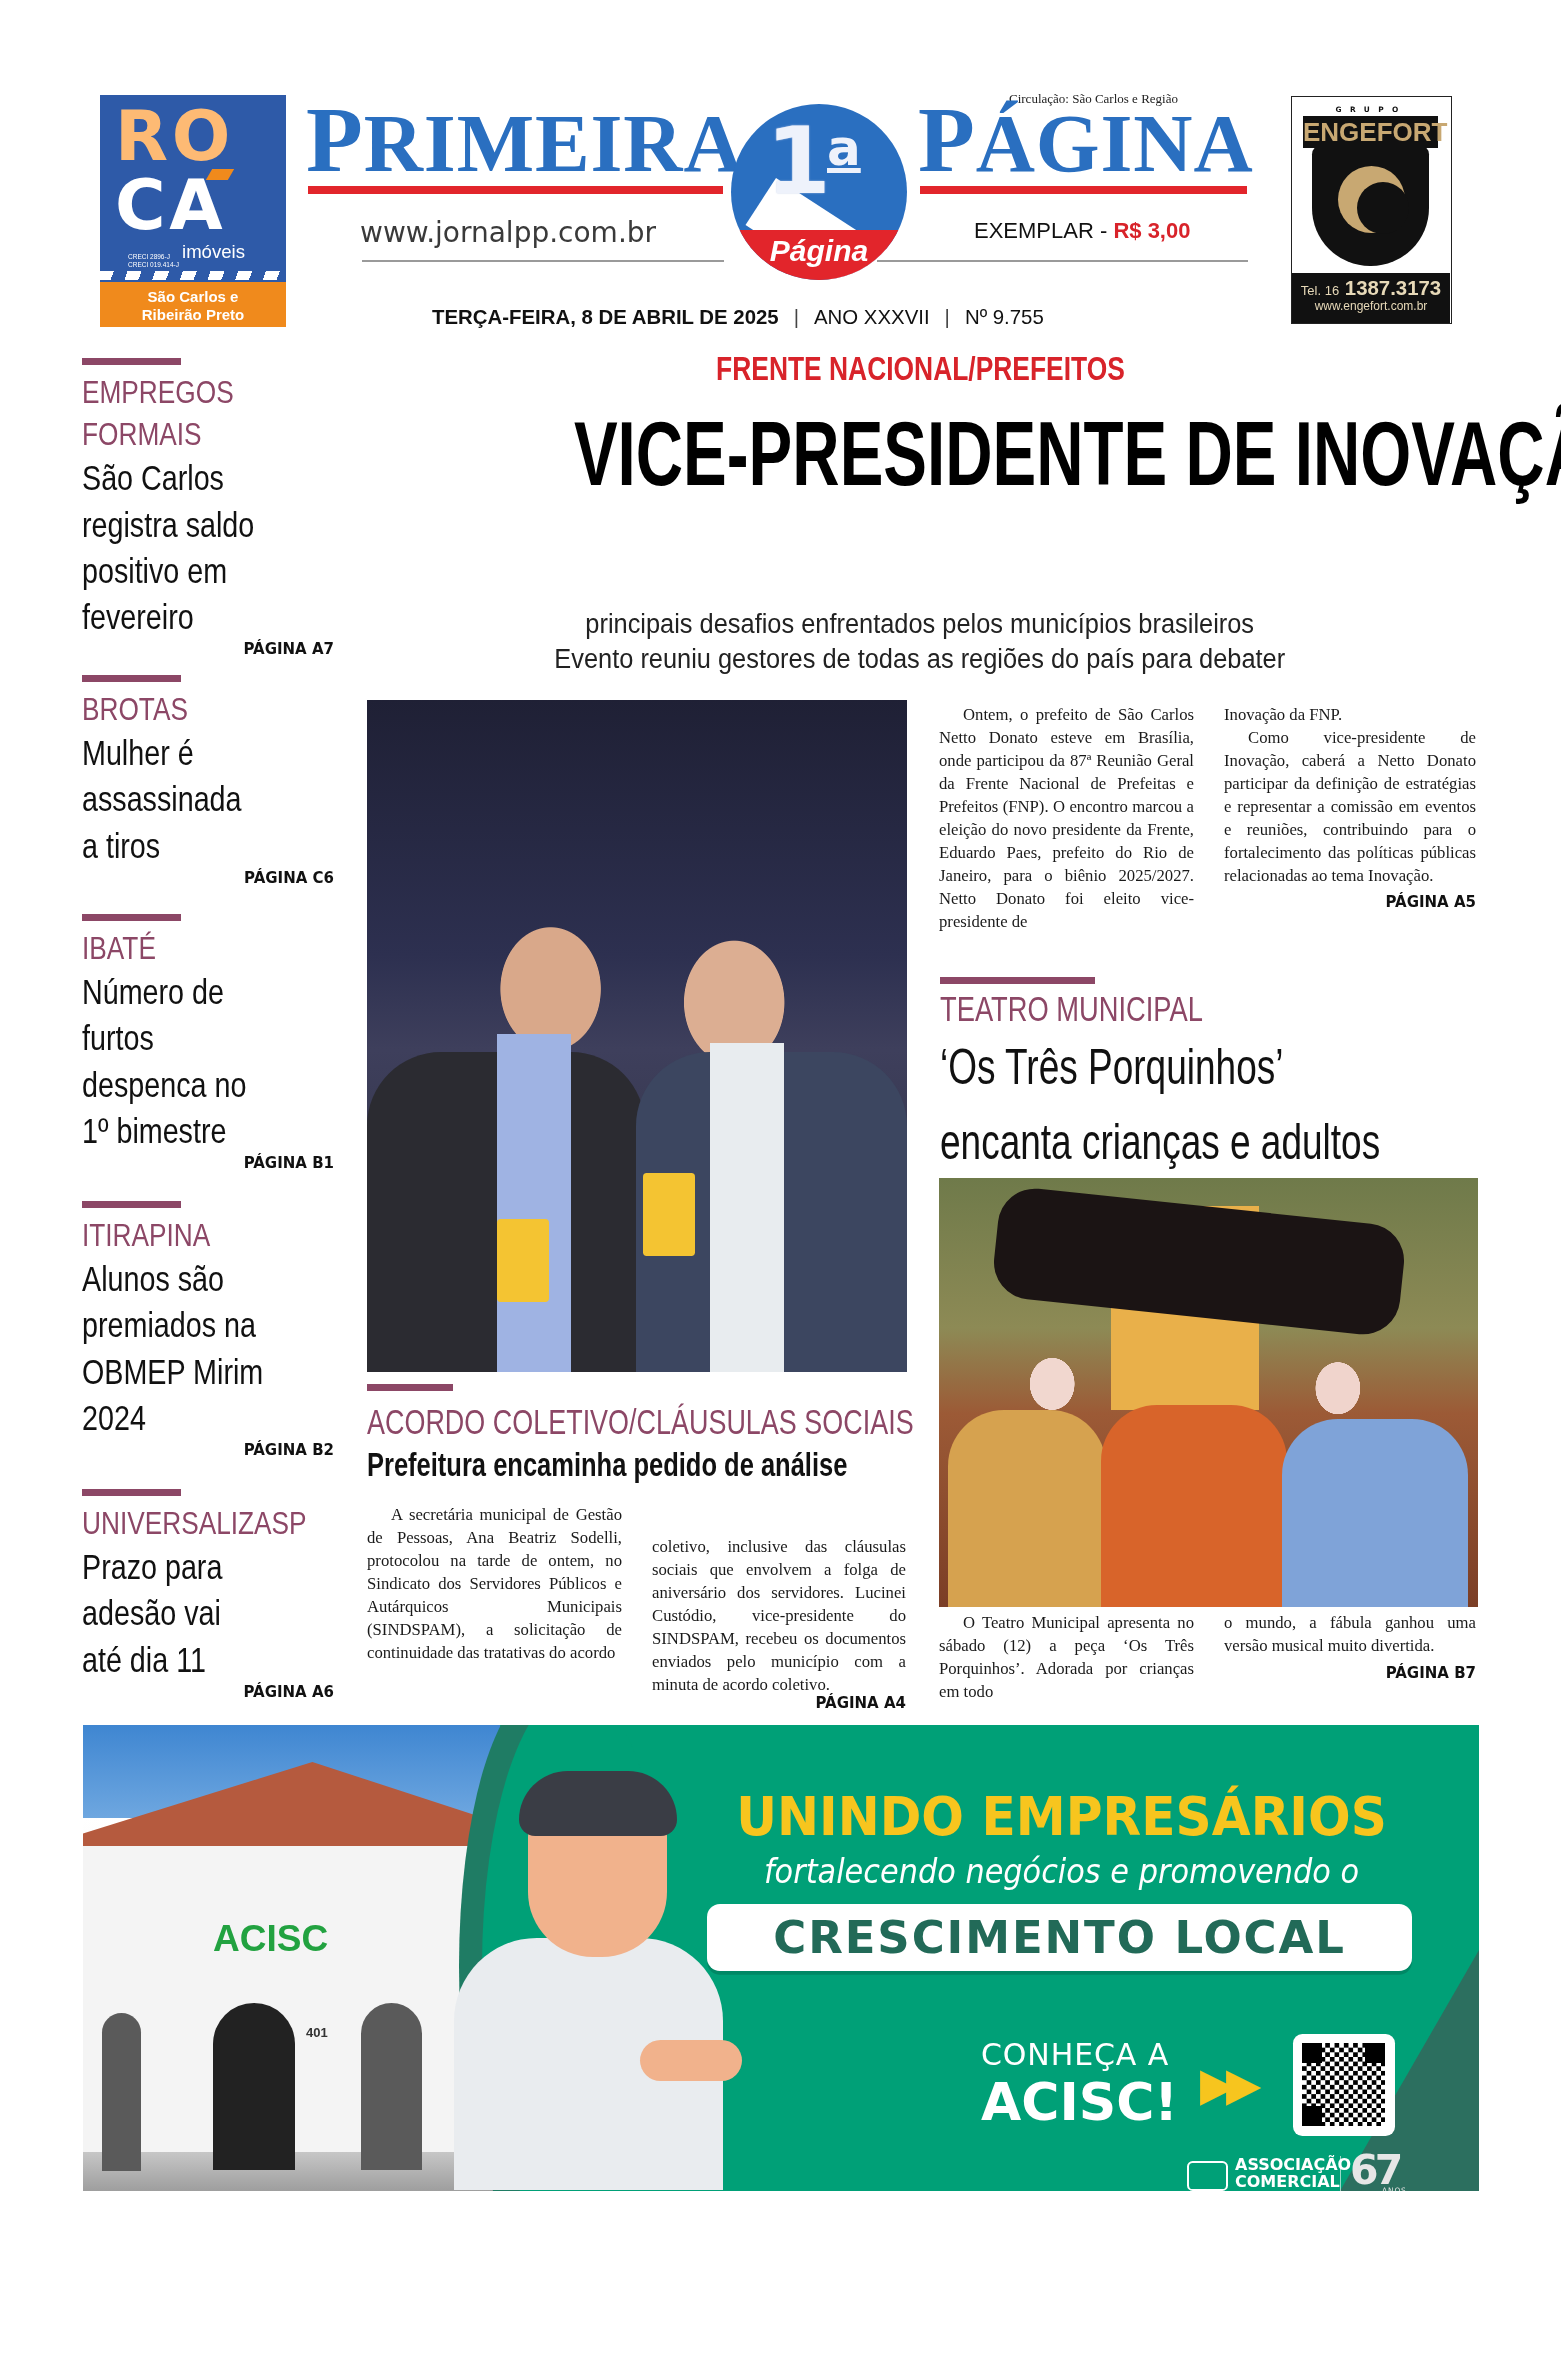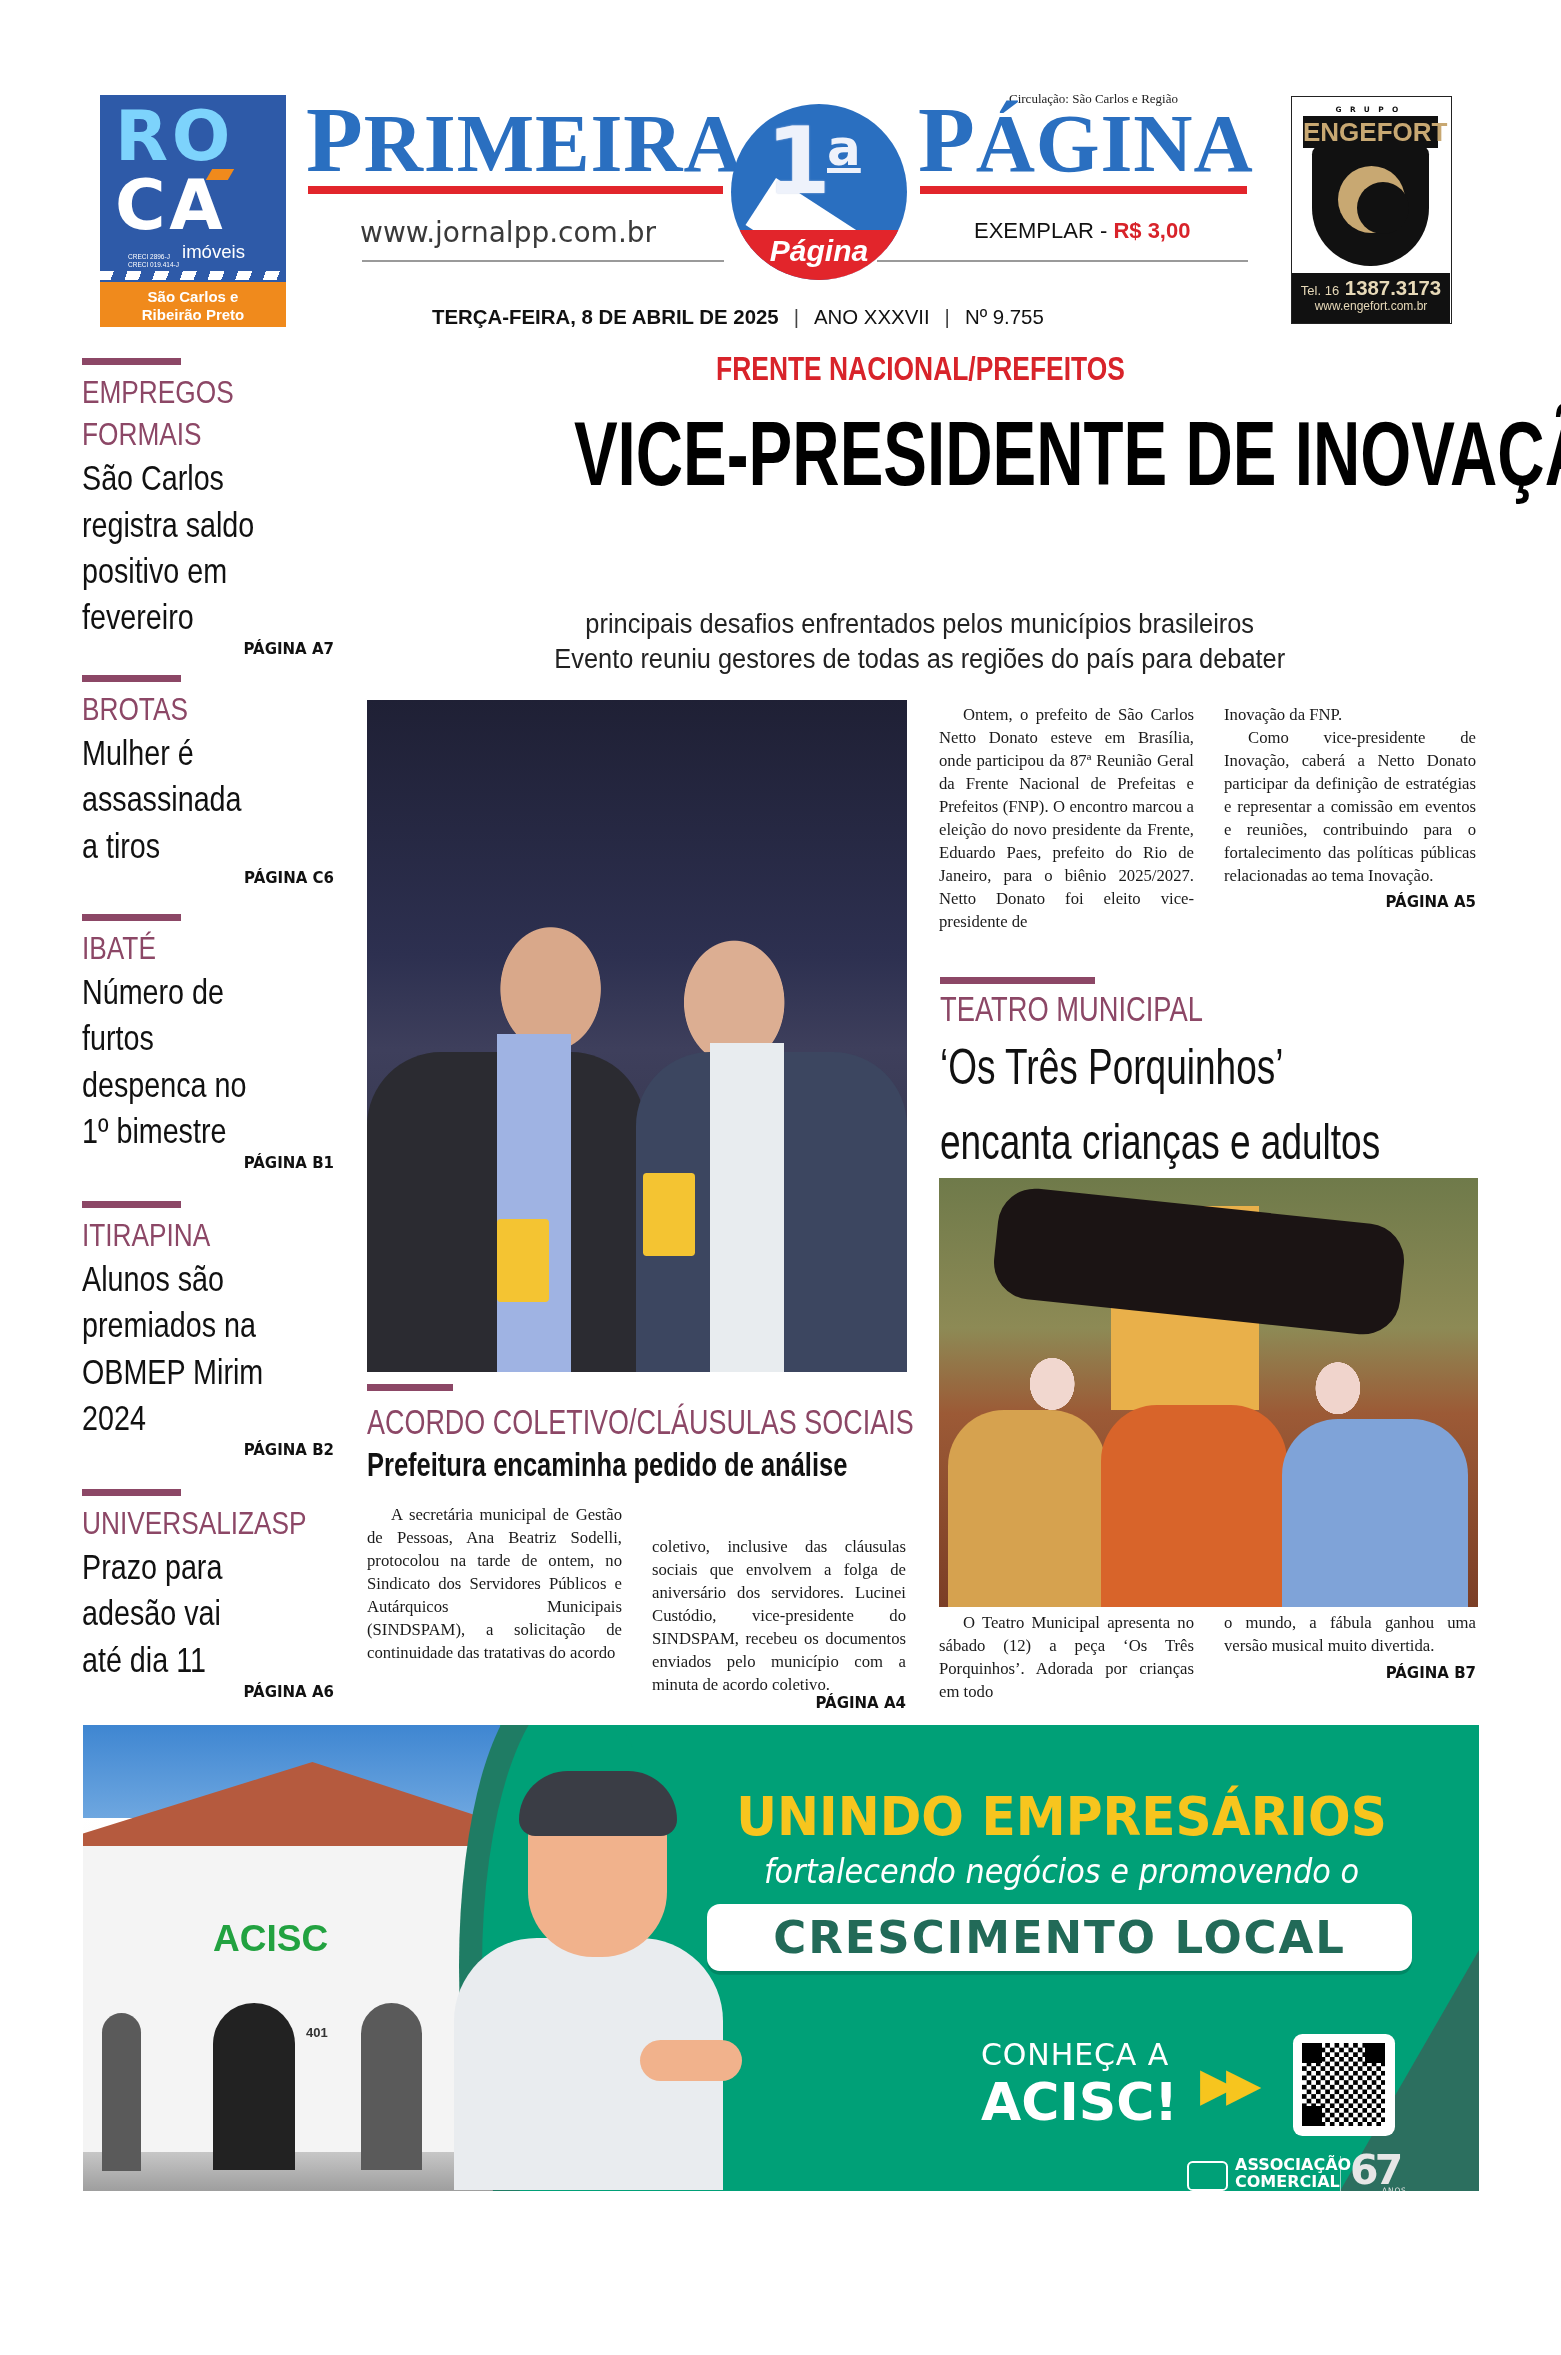--- a/index.html
+++ b/index.html
@@ -2,21 +2,21 @@
 <html style="font-size:15px"><head>
 <meta charset="utf-8">
 <style>
   * { box-sizing: border-box; margin: 0; padding: 0; }
   html, body { width: 1561px; height: 2355px; background: #ffffff; overflow: hidden; }
   body { position: relative; font-family: "Liberation Sans", sans-serif; color: #111; }
   .abs { position: absolute; }
 
   
   .roca { left: 100px; top: 95px; width: 186px; height: 232px; background: #2e5aa8; overflow: hidden; }
-  .roca .ro { position: absolute; left: 15px; top: 7.4px; color: #7dd3fc; font: bold 69px/1 "DejaVu Sans", sans-serif; letter-spacing: 3.7px; }
+  .roca .ro { position: absolute; left: 15px; top: 7.4px; color: #fdba74; font: bold 69px/1 "DejaVu Sans", sans-serif; letter-spacing: 3.7px; }
   .roca .ca { position: absolute; left: 15px; top: 76px; color: #fff; font: bold 69px/1 "DejaVu Sans", sans-serif; letter-spacing: 3.7px; }
   .roca .ca-accent { position: absolute; left: 109px; top: 74px; width: 22px; height: 11px; background: #f08a1c; transform: skewX(-30deg); }
   .roca .creci { position: absolute; left: 28px; top: 158px; color: #fff; font: 6.5px/1.2 "Liberation Sans", sans-serif; }
   .roca .imoveis { position: absolute; left: 82px; top: 148px; color: #fff; font: 18.6px/1 "Liberation Sans", sans-serif; }
   .roca .dashes { position: absolute; left: 0; top: 176px; width: 186px; height: 9.3px; background: repeating-linear-gradient(110deg, #fff 0 13px, transparent 13px 26px); }
   .roca .orange { position: absolute; left: 0; top: 187px; width: 186px; height: 45px; background: #f08a1c; color: #fff; text-align: center; font: bold 15px/1.25 "Liberation Sans", sans-serif; padding-top: 5.6px; }
 
   .logo-primeira { left: 306px; top: 93px; color: #2a6fc0; font: bold 82px/1 "Liberation Serif", serif; letter-spacing: 0.9px; white-space: nowrap; }
   .logo-primeira .big { font-size: 93px; }
   .logo-pagina { left: 918px; top: 93px; color: #2a6fc0; font: bold 82px/1 "Liberation Serif", serif; letter-spacing: 0.9px; white-space: nowrap; }

